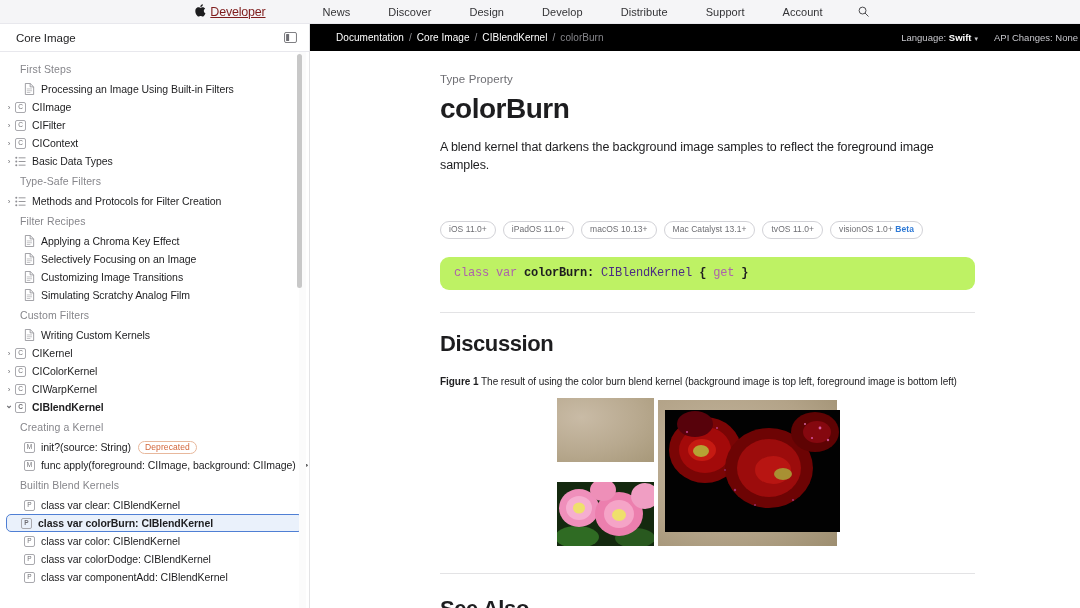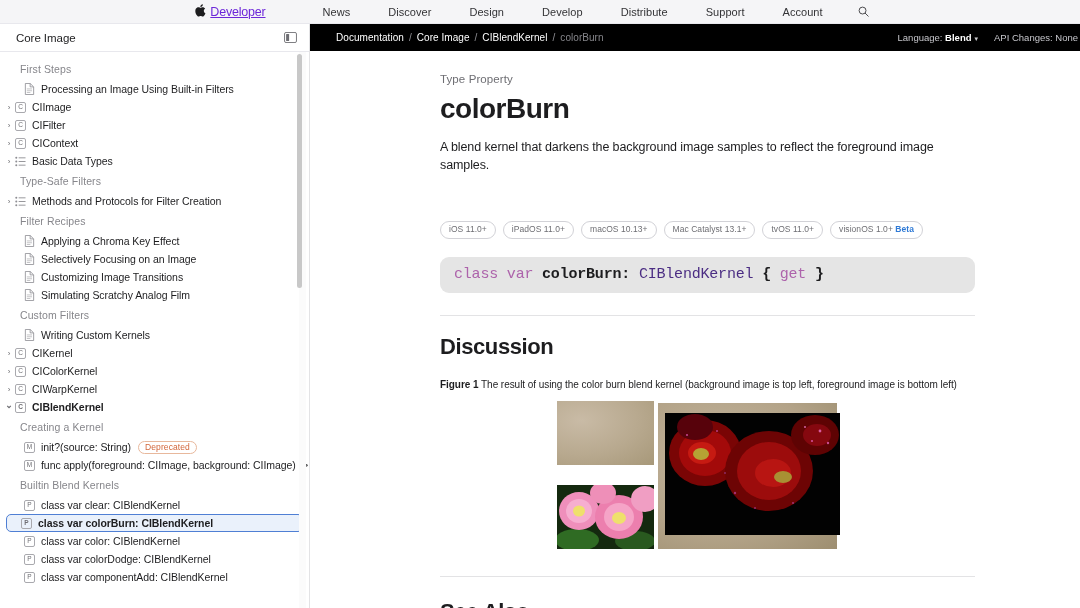--- a/index.html
+++ b/index.html
@@ -26,21 +26,21 @@
   }
   .gn-inner {
     display: flex;
     align-items: center;
     gap: 0px;
   }
   .gn-brand {
     display: flex;
     align-items: flex-start;
     font-size: 12.5px;
-    color: #6d28d9;
+    color: #7f1d1d;
     letter-spacing: -0.2px;
     margin-right: 38px;
   }
   .apple-logo {
     width: 11px;
     height: 13px;
     margin-right: 4px;
     display: inline-block;
     position: relative;
     top: -0.5px;
@@ -281,25 +281,25 @@
     font-size: 8.5px;
     color: #6e6e73;
     line-height: 1.3;
     white-space: nowrap;
     letter-spacing: 0.05px;
     margin-top: 32px;
   }
   .avail-pill .beta { color: #2f7ad6; font-weight: 700; }
 
   .codeblock {
-    background: #e5e5e5;
+    background: #bef264;
     border-radius: 9px;
     padding: 9px 14px 10px 14px;
     font-family: "Liberation Mono", monospace;
-    font-size: 15px;
+    font-size: 12px;
     color: #1d1d1f;
     letter-spacing: -0.2px;
     margin-bottom: 22px;
   }
   .kw { color: #ad63ab; }
   .ident-bold { font-weight: 700; color: #1d1d1f; }
   .type { color: #4b2d83; }
   .punc { color: #1d1d1f; font-weight:700; }
   .kw-get { color: #ad63ab; }
 
@@ -621,21 +621,21 @@
         <span class="sep">/</span>
         <a href="#">Core Image</a>
         <span class="sep">/</span>
         <a href="#">CIBlendKernel</a>
         <span class="sep">/</span>
         <span class="cur">colorBurn</span>
       </div>
       <div class="crumb-right">
         <span>
           <span>Language:</span>
-          <b>Blend</b><span class="lang-chev">▾</span>
+          <b>Swift</b><span class="lang-chev">▾</span>
         </span>
         <span>
           <span>API Changes:</span>
           <span>None</span>
         </span>
       </div>
     </div>
 
     <div class="content-scroll">
       <div class="doc">

